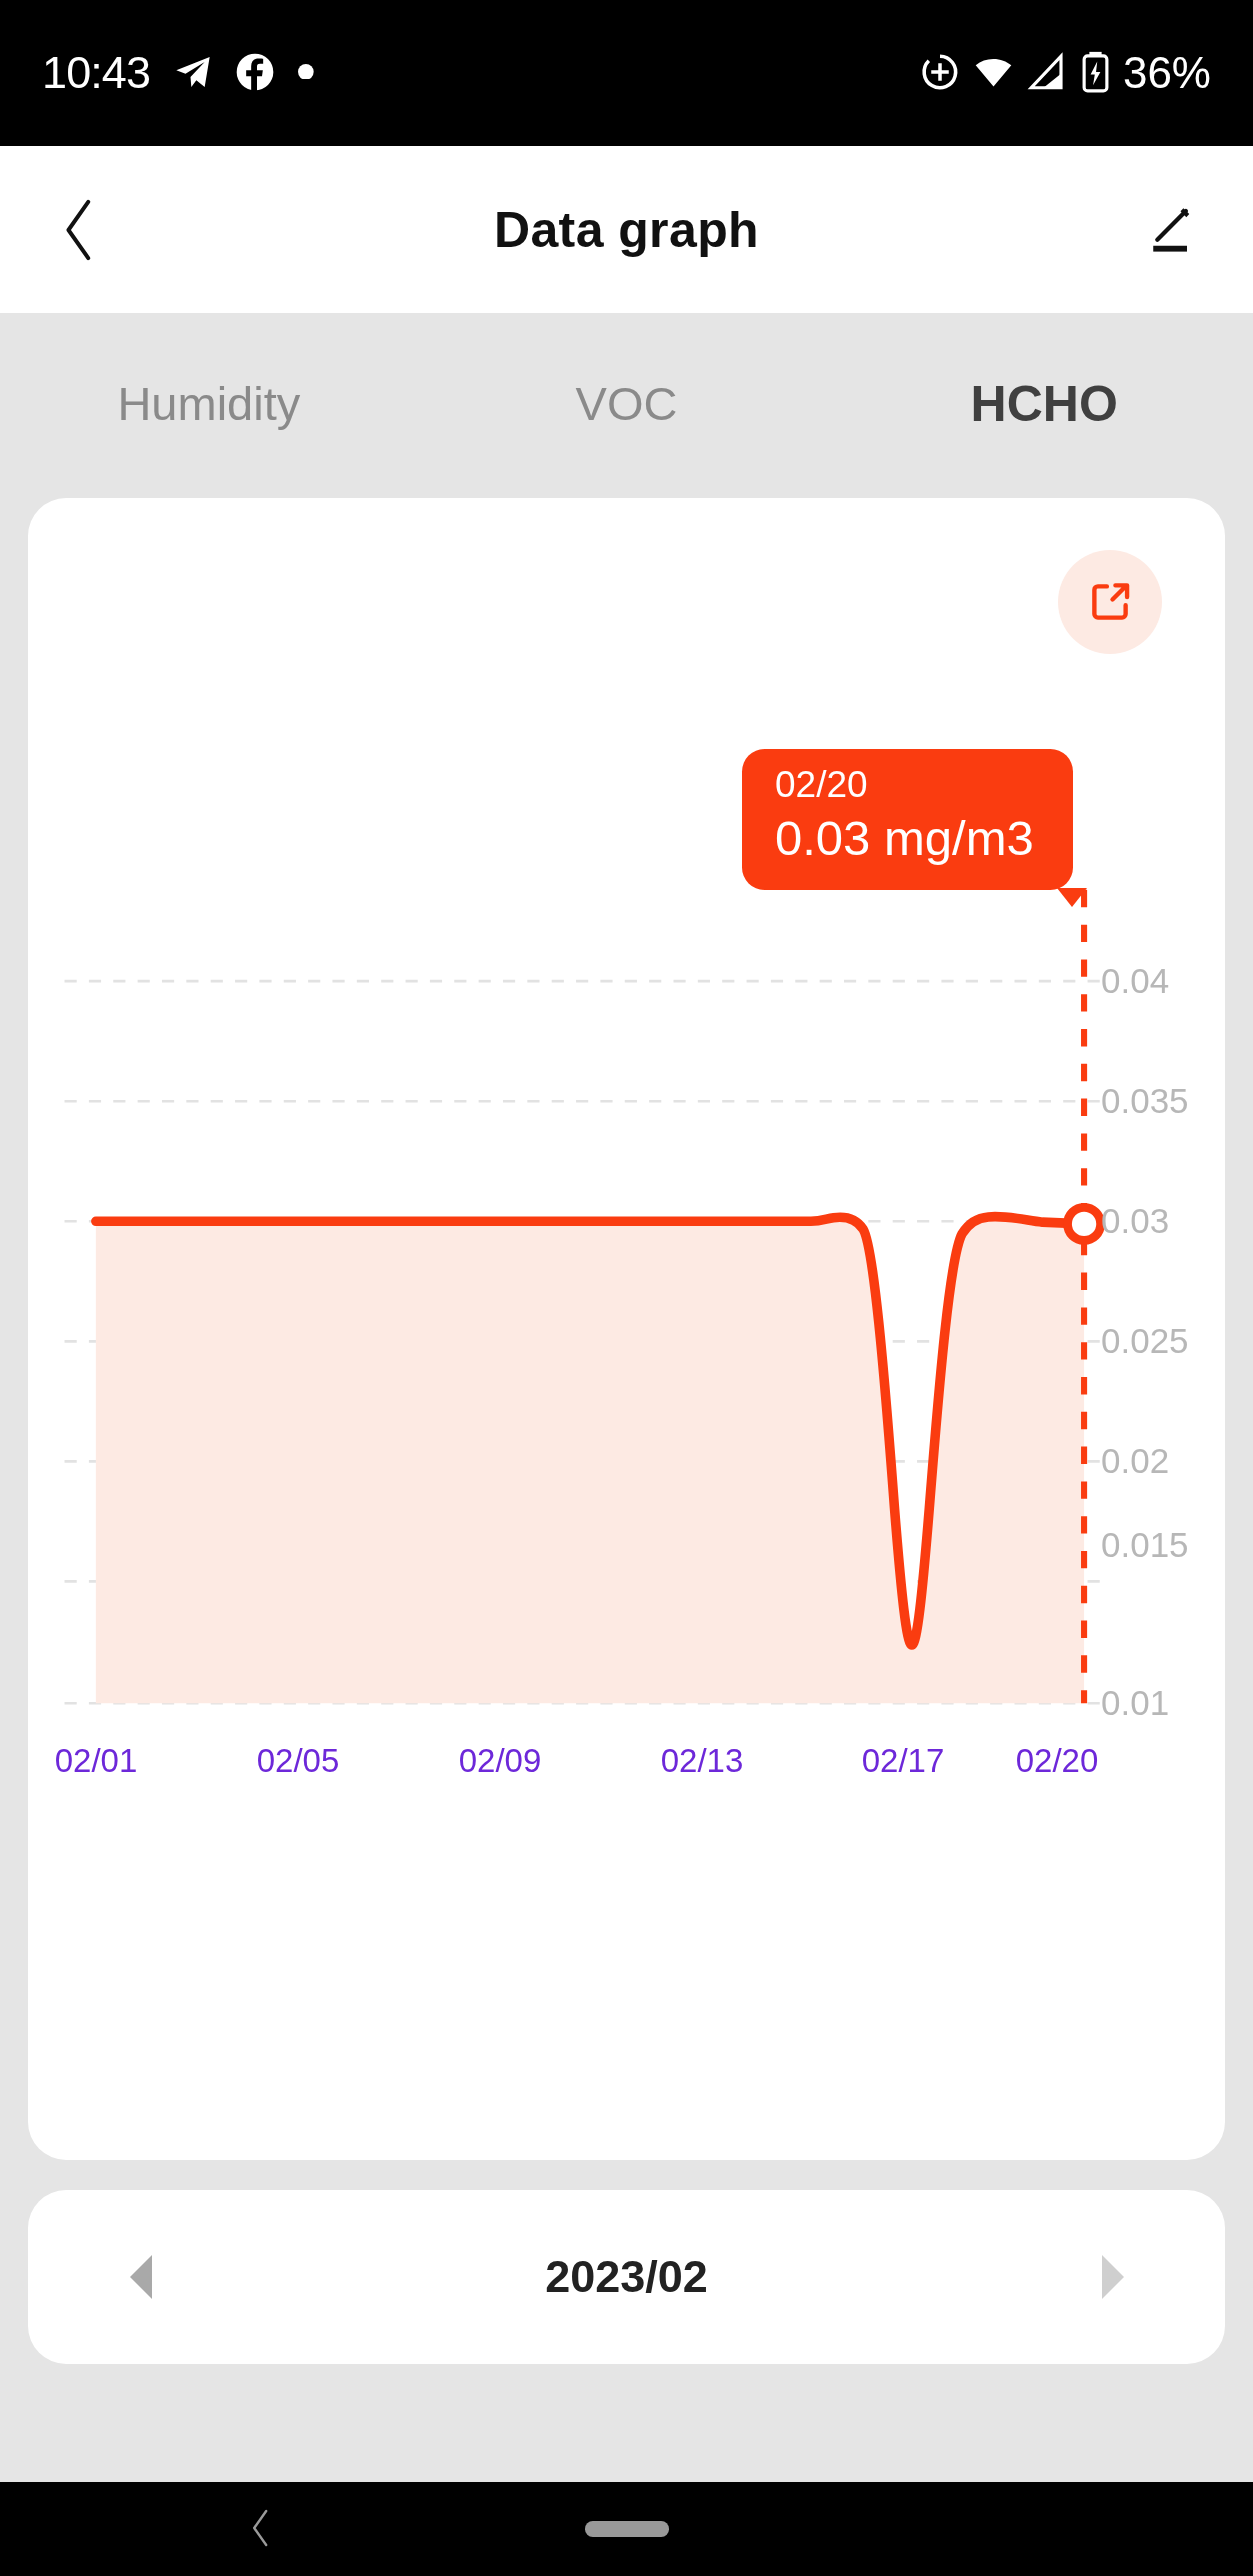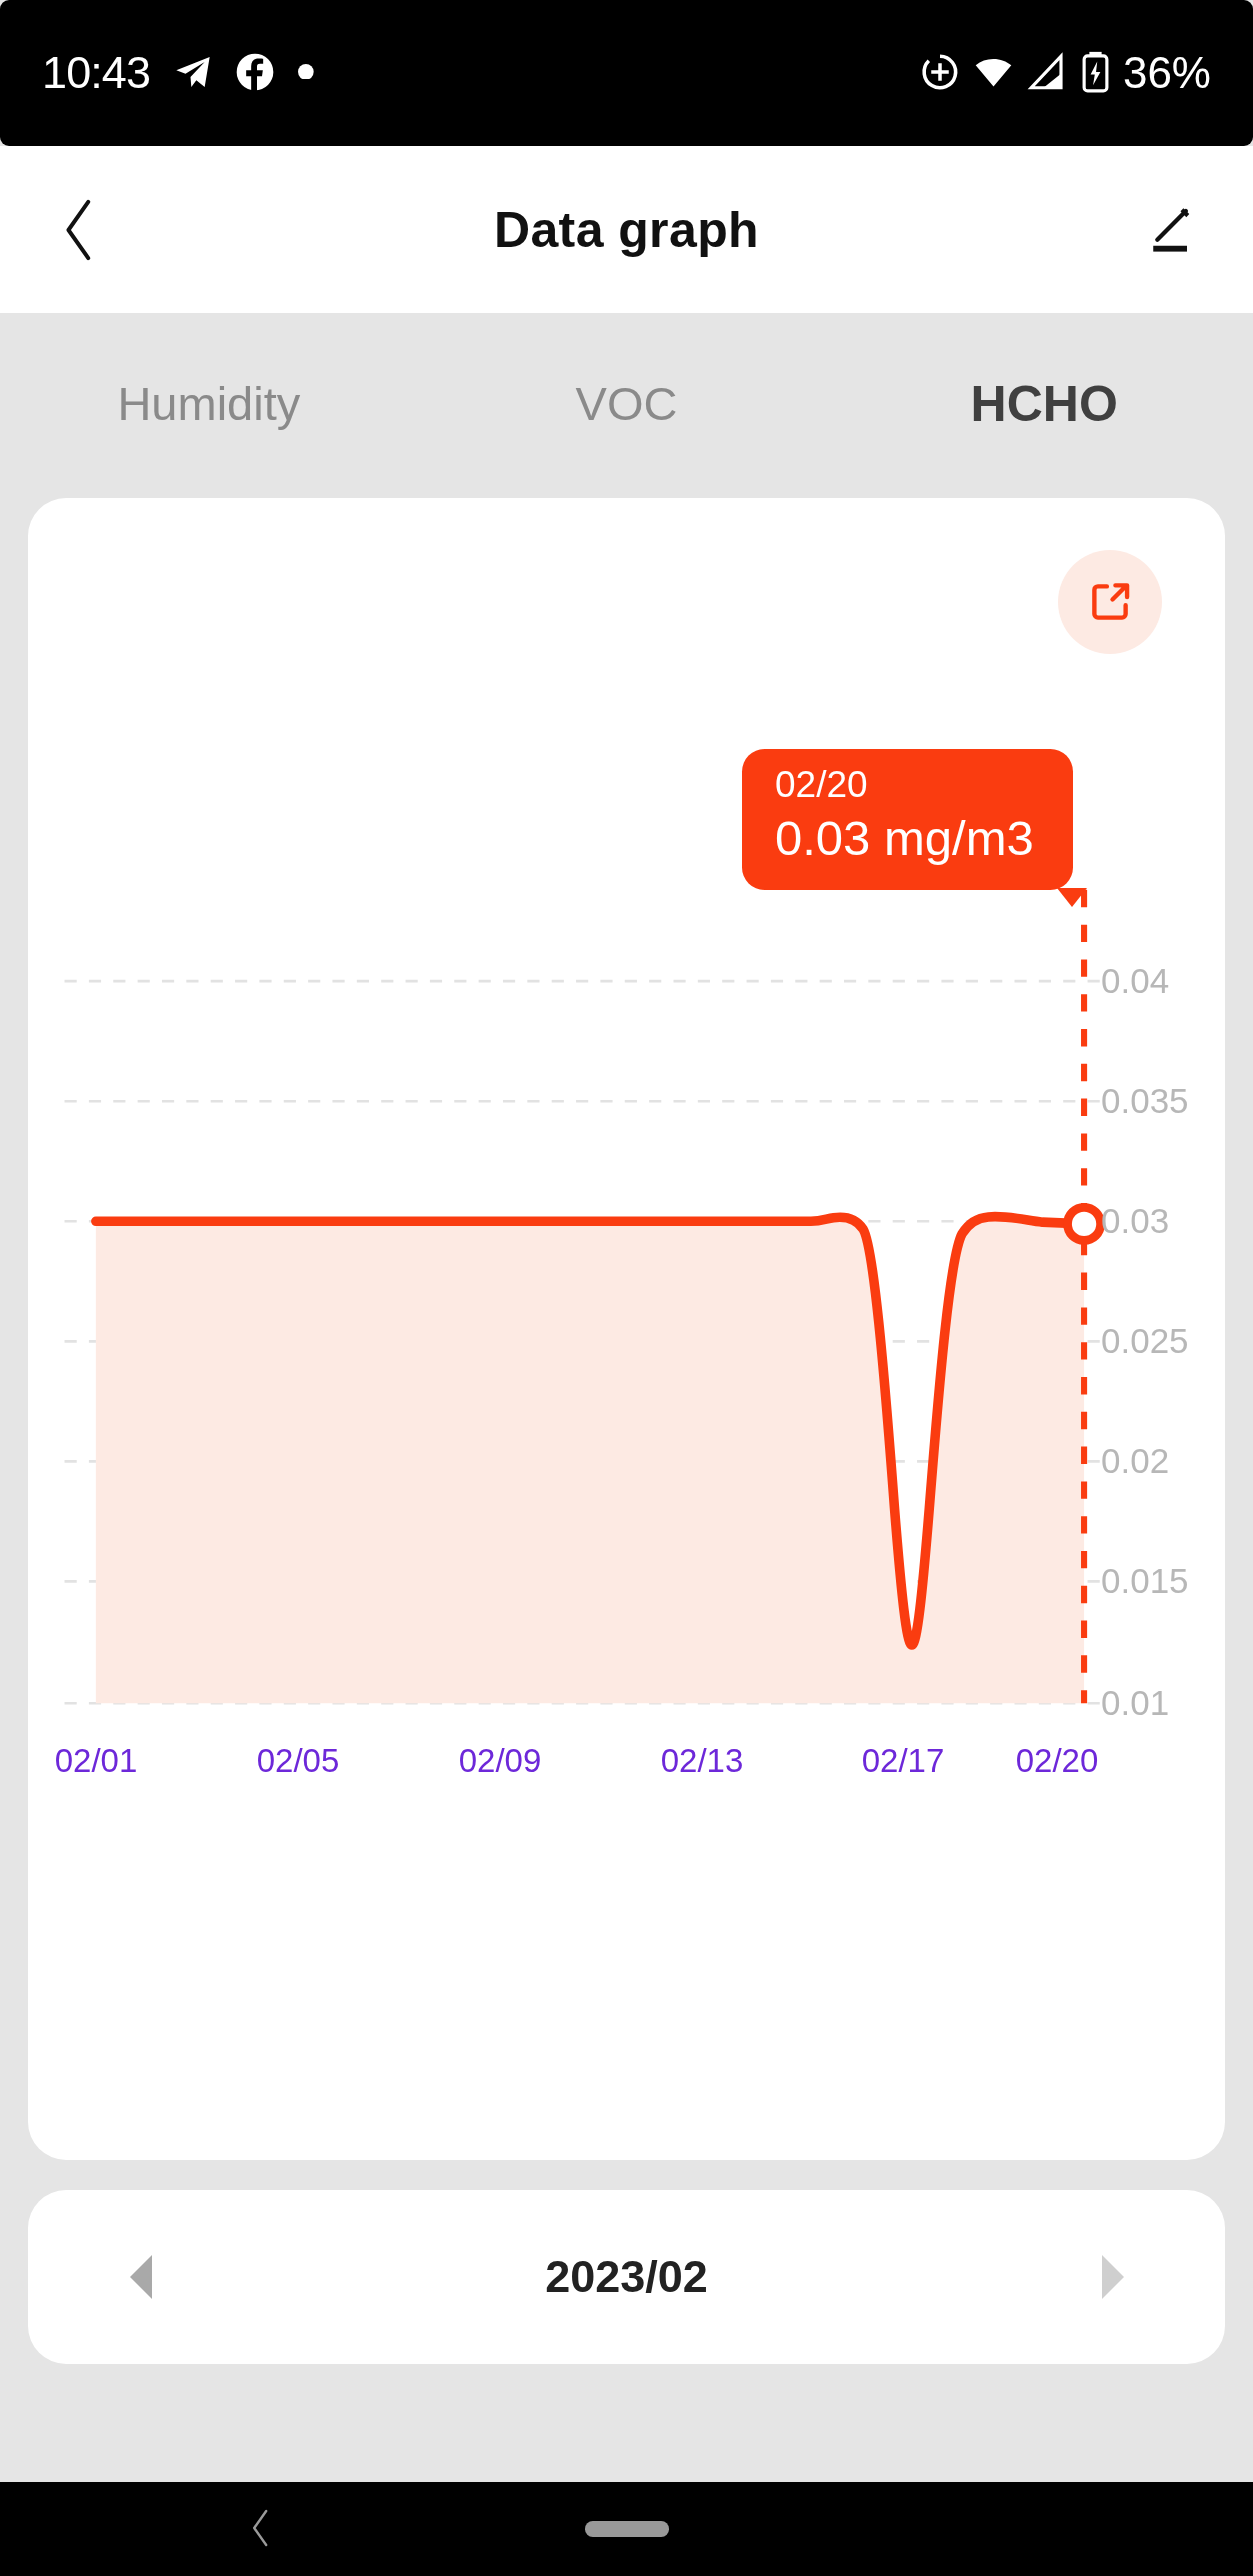--- a/index.html
+++ b/index.html
@@ -8,21 +8,21 @@
     font-family:"Liberation Sans", sans-serif;
     background:#e5e5e5;
     overflow:hidden;
     position:relative;
   }
 
   
   #status-bar{
     position:absolute; top:0; left:0; width:1253px; height:146px;
     background:#000; display:flex; align-items:center;
-    padding:0 42px; color:#fff;border-radius:9px;
+    padding:0 42px; color:#fff;
   }
   #status-left{ display:flex; align-items:center; gap:22.6px; }
   #status-time{ font-size:45px; letter-spacing:-0.9px; }
   #status-right{ margin-left:auto; display:flex; align-items:center; gap:10px; }
   #battery-pct{ font-size:44px; }
   .sb-icon{ display:block; }
 
   
   #app-header{
     position:absolute; top:146px; left:0; width:1253px; height:167px;
@@ -261,21 +261,21 @@
       <line x1="1214" y1="150" x2="1214" y2="1085" stroke="#FA3C10" stroke-width="7" stroke-dasharray="20 20"></line>
 
       <circle cx="1214" cy="534" r="19" fill="#fff" stroke="#FA3C10" stroke-width="10"></circle>
     </svg>
 
     <div class="y-tick" style="top:222px">0.04</div>
     <div class="y-tick" style="top:342px">0.035</div>
     <div class="y-tick" style="top:462px">0.03</div>
     <div class="y-tick" style="top:582px">0.025</div>
     <div class="y-tick" style="top:702px">0.02</div>
-    <div class="y-tick" style="top:822px">0.015</div>
+    <div class="y-tick" style="top:786px">0.015</div>
     <div class="y-tick" style="top:944px">0.01</div>
 
     <div class="x-tick" style="left:68px">02/01</div>
     <div class="x-tick" style="left:270px">02/05</div>
     <div class="x-tick" style="left:472px">02/09</div>
     <div class="x-tick" style="left:674px">02/13</div>
     <div class="x-tick" style="left:875px">02/17</div>
     <div class="x-tick" style="left:1029px">02/20</div>
 
     <div id="chart-tooltip">

